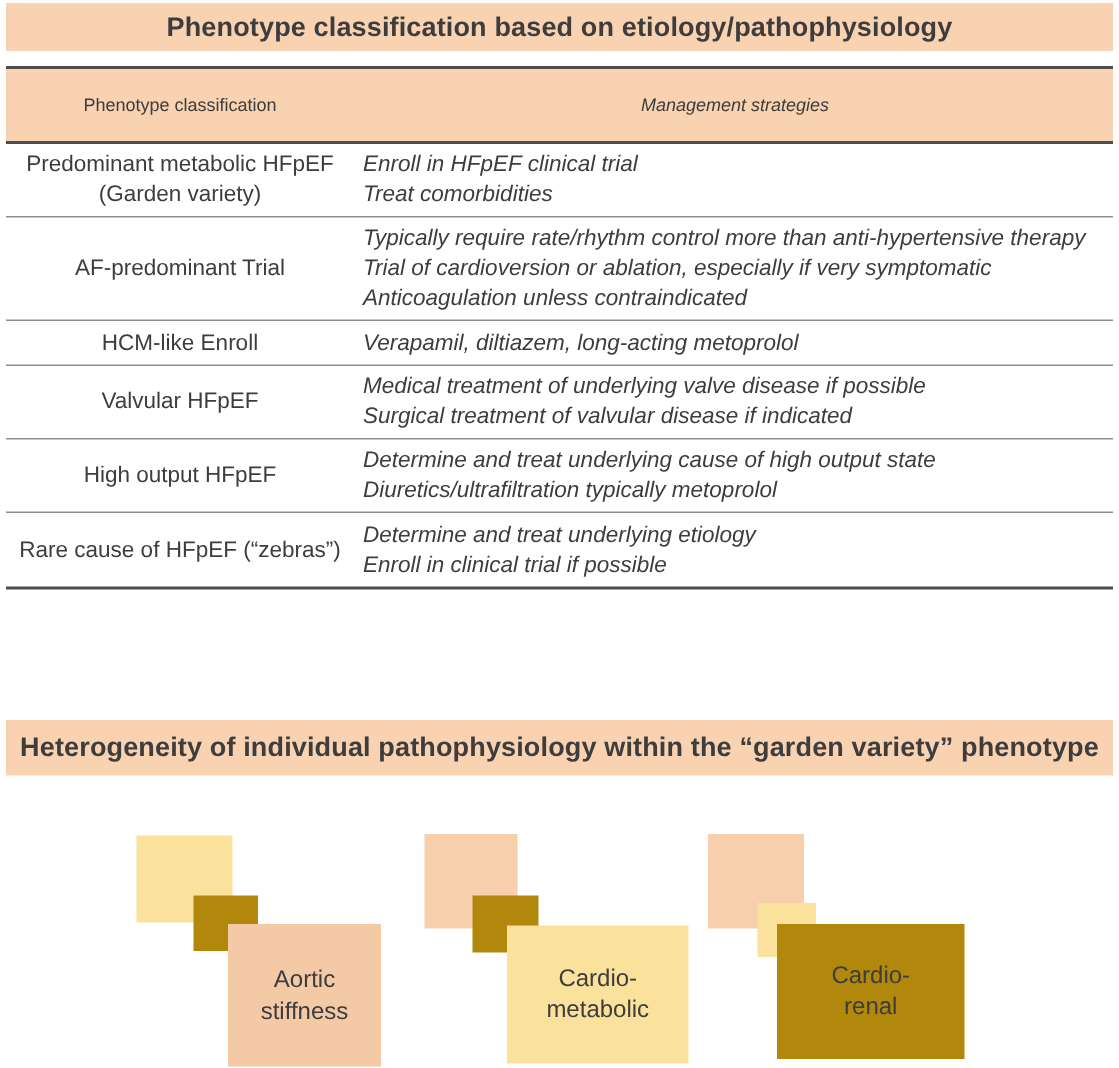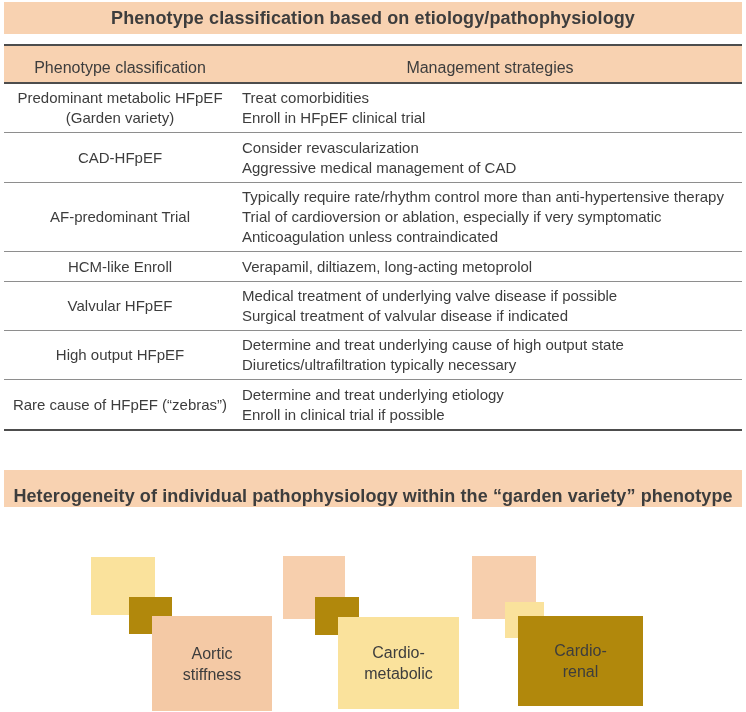--- a/index.html
+++ b/index.html
@@ -13,67 +13,66 @@
 
   
   .band {
     position:absolute; left:4px; right:4px;
     background:var(--band-bg, #f8d2b1);
     display:flex; align-items:center; justify-content:center;
     font-weight:700; font-size:18px; letter-spacing:0.1px;
     color:var(--text, #3d3d3d); text-align:center;
   }
   #band1 { top:2px;  height:32px; }
-  #band2 { top:470px; height:37px;align-items:flex-end; }
+  #band2 { top:480px; height:37px; }
 
   
   .tbl {
     position:absolute; left:4px; right:4px; top:44px;
     border-top:2px solid var(--border-dark, #4d4d4d);
     border-bottom:2px solid var(--border-dark, #4d4d4d);
     font-size:15px;
   }
   .thead {
     display:flex; background:var(--band-bg, #f8d2b1);
-    height:38px; box-sizing:border-box;
+    height:50px; box-sizing:border-box;
     border-bottom:2px solid var(--border-dark, #4d4d4d);
-    font-size:16px;
-    align-items:flex-end;
+    font-size:12px;
   }
   .thead .cl, .thead .cr { align-items:center; justify-content:center; text-align:center; }
   .trow { display:flex; box-sizing:border-box; }
   .trow + .trow { border-top:1.5px solid var(--border-light, #8e8e8e); }
   .cl {
     width:232px; flex:0 0 232px; display:flex; flex-direction:column;
     justify-content:center; align-items:center; text-align:center;
     line-height:20px; padding:4px 2px; box-sizing:border-box;
   }
   .cr {
     flex:1; display:flex; flex-direction:column; justify-content:center;
-    line-height:20px; padding:4px 4px 4px 6px; box-sizing:border-box;
+    line-height:20px; padding:4px 4px 4px 6px; box-sizing:border-box;font-style:italic;
   }
   .r0 { min-height:46px; } .r1 { min-height:50px; } .r2 { min-height:47px; }
   .r3 { min-height:66px; } .r4 { min-height:30px; } .r5 { min-height:48px; }
   .r6 { min-height:47px; } .r7 { min-height:50px; }
 
   
   .squares { position:absolute; left:0; top:540px; width:746px; height:172px; }
   .sq { position:absolute; }
   .sq.big {
     display:flex; flex-direction:column; align-items:center; justify-content:center;
     font-size:16px; line-height:21px; text-align:center; color:var(--text,#3d3d3d);
   }
   .c-yellow { background:var(--yellow, #fae29c); }
   .c-gold   { background:var(--gold, #b1880c); }
   .c-peach  { background:var(--peach-small, #f7cfad); }
   .c-peach-big { background:var(--peach-big, #f4c9a5); }
 
   #c1-yellow { left:91px;  top:17px; width:64px;  height:58px; }
   #c1-gold   { left:129px; top:57px; width:43px;  height:37px; }
-  #c1-peach  { left:152px; top:76px; width:120px; height:95px; }
+  #c1-peach  { left:152px; top:76px; width:102px; height:95px; }
 
   #c2-peach  { left:283px; top:16px; width:62px;  height:63px; }
   #c2-gold   { left:315px; top:57px; width:44px;  height:38px; }
   #c2-yellow { left:338px; top:77px; width:121px; height:92px; }
 
   #c3-peach  { left:472px; top:16px; width:64px;  height:63px; }
   #c3-yellow { left:505px; top:62px; width:39px;  height:36px; }
   #c3-gold   { left:518px; top:76px; width:125px; height:90px; }
 </style>
 </head>
@@ -90,34 +89,25 @@
       <div class="cl">Phenotype classification</div>
       <div class="cr">Management strategies</div>
     </div>
 
     <div class="trow r0">
       <div class="cl">
         <div>Predominant metabolic HFpEF</div>
         <div>(Garden variety)</div>
       </div>
       <div class="cr">
+        <div>Enroll in HFpEF clinical trial</div>
         <div>Treat comorbidities</div>
-        <div>Enroll in HFpEF clinical trial</div>
       </div>
     </div>
 
-    <div class="trow r1">
-      <div class="cl">
-        <div>CAD-HFpEF</div>
-      </div>
-      <div class="cr">
-        <div>Consider revascularization</div>
-        <div>Aggressive medical management of CAD</div>
-      </div>
-    </div>
 
 
     <div class="trow r3">
       <div class="cl">
         <div>AF-predominant Trial</div>
       </div>
       <div class="cr">
         <div>Typically require rate/rhythm control more than anti-hypertensive therapy</div>
         <div>Trial of cardioversion or ablation, especially if very symptomatic</div>
         <div>Anticoagulation unless contraindicated</div>
@@ -142,21 +132,21 @@
         <div>Surgical treatment of valvular disease if indicated</div>
       </div>
     </div>
 
     <div class="trow r6">
       <div class="cl">
         <div>High output HFpEF</div>
       </div>
       <div class="cr">
         <div>Determine and treat underlying cause of high output state</div>
-        <div>Diuretics/ultrafiltration typically necessary</div>
+        <div>Diuretics/ultrafiltration typically metoprolol</div>
       </div>
     </div>
 
     <div class="trow r7">
       <div class="cl">
         <div>Rare cause of HFpEF (“zebras”)</div>
       </div>
       <div class="cr">
         <div>Determine and treat underlying etiology</div>
         <div>Enroll in clinical trial if possible</div>

